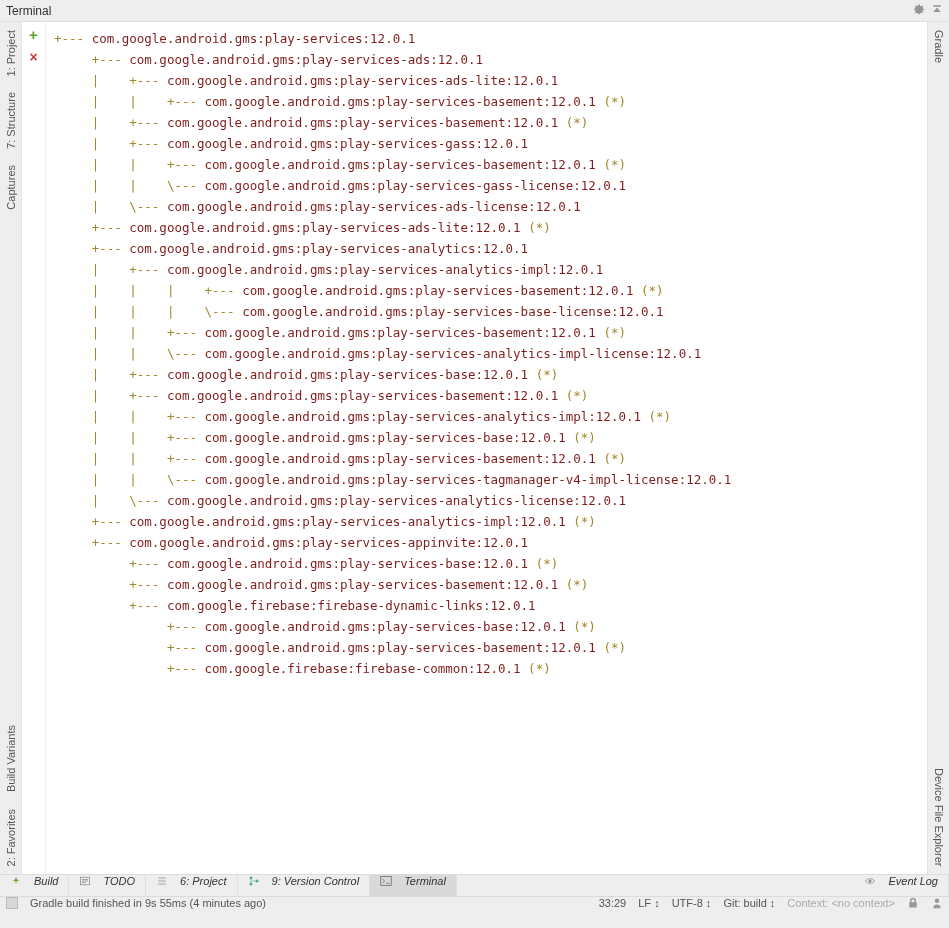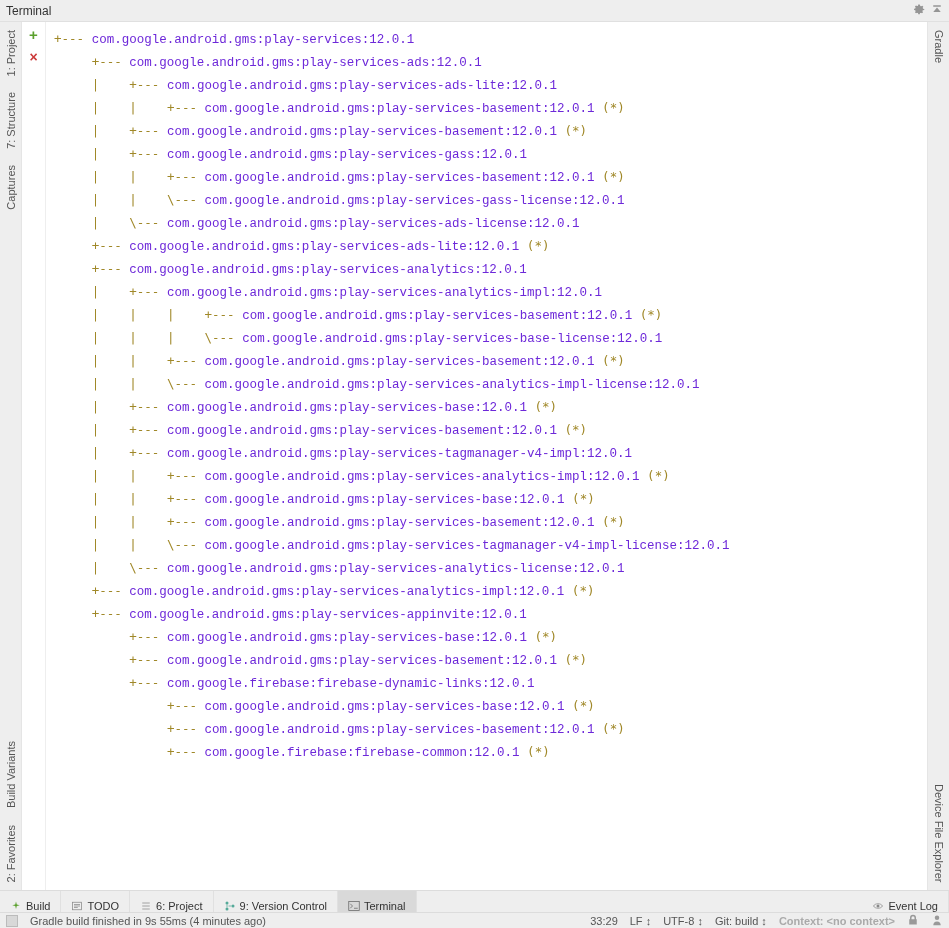--- a/index.html
+++ b/index.html
@@ -38,38 +38,39 @@
 }
 .gutter .plus { color: #5aa02c; font-weight: bold; font-size: 15px; cursor: pointer; }
 .gutter .close { color: #cc3b3b; font-weight: bold; font-size: 14px; cursor: pointer; }
 .content {
   flex: 1; overflow: auto; padding: 6px 8px;
   font-family: Menlo, Consolas, monospace; font-size: 12.5px; line-height: 21px;
   white-space: nowrap;
 }
 .tree-line { white-space: pre; }
 .tree-line .branch { color: #a08828; }
-.tree-line .txt { color: #6d28d9; font-family: Liberation Mono, monospace; }
+.tree-line .txt { color: #7f1d1d; }
 .tree-line .star { color: #a08828; }
 .bottom-tabs {
   height: 22px; background: #eeeeee; border-top: 1px solid #dcdcdc;
   display: flex; align-items: stretch; font-size: 11px;
 }
 .bottom-tabs .tab {
-  display: flex; align-items: flex-end; padding: 0 10px; gap: 4px; cursor: pointer;
+  display: flex; align-items: flex-start; padding: 0 10px; gap: 12px; cursor: pointer;
   border-right: 1px solid #e0e0e0;
+  font-style: italic;
 }
 .bottom-tabs .tab.active { background: #d9d9d9; }
 .bottom-tabs .flex { flex: 1; }
 .status-bar {
-  height: 16px; background: #eeeeee; border-top: 1px solid #dcdcdc;
-  display: flex; align-items: center; padding: 0 6px; font-size: 11px; color: #555; gap: 12px;
+  height: 32px; background: #eeeeee; border-top: 1px solid #dcdcdc;
+  display: flex; align-items: flex-start; padding: 0 6px; font-size: 11px; color: #555; gap: 12px;
 }
 .status-bar .flex { flex: 1; }
-.status-bar .dim { color: #aaa; font-weight: bold; }
+.status-bar .dim { color: #aaa; }
 .ico { display:inline-block; width:12px; height:12px; }
 .ico svg { width:12px; height:12px; display:block; }
 .status-square { width:12px; height:12px; background:#d8d8d8; border:1px solid #bbb; cursor:pointer; }
 </style>
 </head>
 <body>
 
 <div class="header">
   <span class="title">Terminal</span>
   <span class="icon-btn">
@@ -116,21 +117,20 @@
       <div class="tree-line"><span class="branch">     |    \--- </span><span class="txt">com.google.android.gms:play-services-ads-license:12.0.1</span></div>
       <div class="tree-line"><span class="branch">     +--- </span><span class="txt">com.google.android.gms:play-services-ads-lite:12.0.1</span><span class="star"> (*)</span></div>
       <div class="tree-line"><span class="branch">     +--- </span><span class="txt">com.google.android.gms:play-services-analytics:12.0.1</span></div>
       <div class="tree-line"><span class="branch">     |    +--- </span><span class="txt">com.google.android.gms:play-services-analytics-impl:12.0.1</span></div>
       <div class="tree-line"><span class="branch">     |    |    |    +--- </span><span class="txt">com.google.android.gms:play-services-basement:12.0.1</span><span class="star"> (*)</span></div>
       <div class="tree-line"><span class="branch">     |    |    |    \--- </span><span class="txt">com.google.android.gms:play-services-base-license:12.0.1</span></div>
       <div class="tree-line"><span class="branch">     |    |    +--- </span><span class="txt">com.google.android.gms:play-services-basement:12.0.1</span><span class="star"> (*)</span></div>
       <div class="tree-line"><span class="branch">     |    |    \--- </span><span class="txt">com.google.android.gms:play-services-analytics-impl-license:12.0.1</span></div>
       <div class="tree-line"><span class="branch">     |    +--- </span><span class="txt">com.google.android.gms:play-services-base:12.0.1</span><span class="star"> (*)</span></div>
       <div class="tree-line"><span class="branch">     |    +--- </span><span class="txt">com.google.android.gms:play-services-basement:12.0.1</span><span class="star"> (*)</span></div>
-      <div class="tree-line"><span class="branch">     |    +--- </span><span class="txt">com.google.android.gms:play-services-tagmanager-v4-impl:12.0.1</span></div>
       <div class="tree-line"><span class="branch">     |    |    +--- </span><span class="txt">com.google.android.gms:play-services-analytics-impl:12.0.1</span><span class="star"> (*)</span></div>
       <div class="tree-line"><span class="branch">     |    |    +--- </span><span class="txt">com.google.android.gms:play-services-base:12.0.1</span><span class="star"> (*)</span></div>
       <div class="tree-line"><span class="branch">     |    |    +--- </span><span class="txt">com.google.android.gms:play-services-basement:12.0.1</span><span class="star"> (*)</span></div>
       <div class="tree-line"><span class="branch">     |    |    \--- </span><span class="txt">com.google.android.gms:play-services-tagmanager-v4-impl-license:12.0.1</span></div>
       <div class="tree-line"><span class="branch">     |    \--- </span><span class="txt">com.google.android.gms:play-services-analytics-license:12.0.1</span></div>
       <div class="tree-line"><span class="branch">     +--- </span><span class="txt">com.google.android.gms:play-services-analytics-impl:12.0.1</span><span class="star"> (*)</span></div>
       <div class="tree-line"><span class="branch">     +--- </span><span class="txt">com.google.android.gms:play-services-appinvite:12.0.1</span></div>
       <div class="tree-line"><span class="branch">          +--- </span><span class="txt">com.google.android.gms:play-services-base:12.0.1</span><span class="star"> (*)</span></div>
       <div class="tree-line"><span class="branch">          +--- </span><span class="txt">com.google.android.gms:play-services-basement:12.0.1</span><span class="star"> (*)</span></div>
       <div class="tree-line"><span class="branch">          +--- </span><span class="txt">com.google.firebase:firebase-dynamic-links:12.0.1</span></div>

